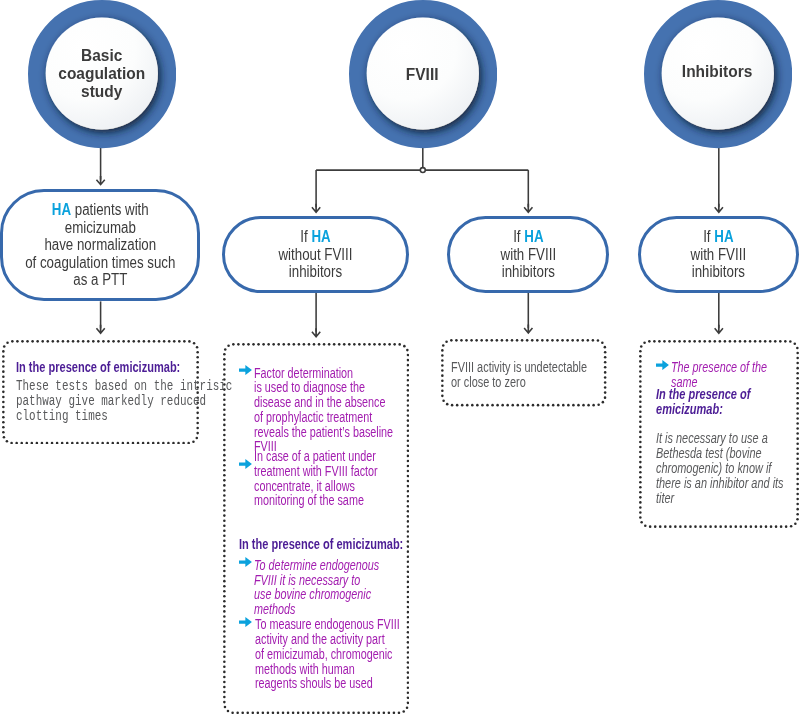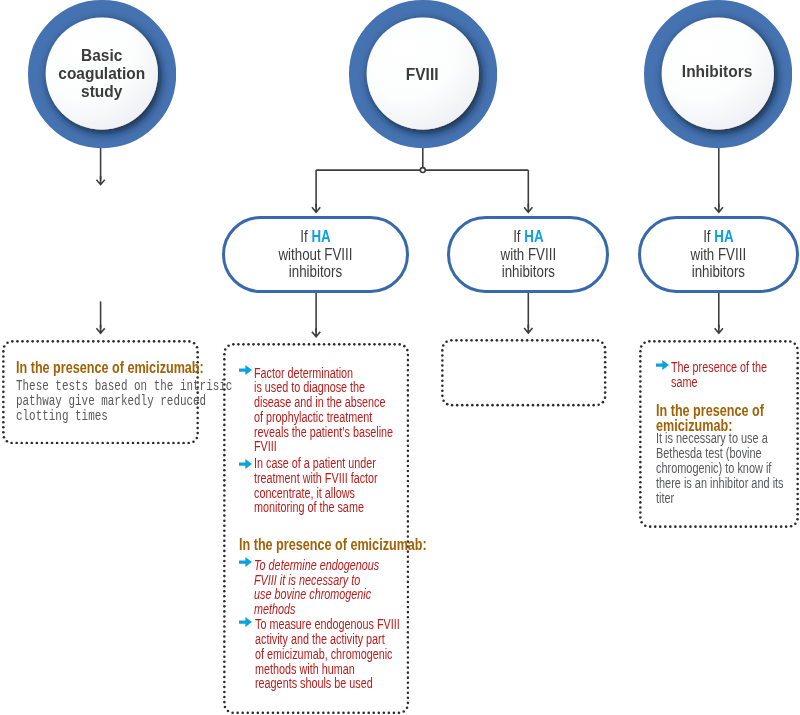--- a/index.html
+++ b/index.html
@@ -17,25 +17,25 @@
   .pill{position:absolute;box-sizing:border-box;border:3.2px solid #3769AC;
         background:#fff;display:flex;align-items:center;justify-content:center;}
   .pill-text{text-align:center;color:#3B3B3B;font-size:16px;line-height:17.5px;
         white-space:nowrap;}
   .pill-text .ln{display:block;transform:scaleX(0.832);}
   .accent{color:#0BA2DD;font-weight:bold;}
   .note{position:absolute;box-sizing:border-box;}
   .note .dots{position:absolute;left:0;top:0;}
   .note-body{position:absolute;white-space:nowrap;}
   .note-body .ln{display:block;transform-origin:left center;}
-  .nheading{color:#a16207;font-weight:bold;font-size:16px;line-height:15.6px;}
+  .nheading{color:#4c1d95;font-weight:bold;font-size:14px;line-height:15.6px;}
   .nheading .ln{transform:scaleX(0.788);}
   .npara{color:#58595B;font-size:13.8px;line-height:15.1px;}
   .npara .ln{transform:scaleX(0.792);}
-  .nbullet{color:#b91c1c;font-size:13.8px;line-height:14.75px;}
+  .nbullet{color:#a21caf;font-size:13.8px;line-height:14.75px;}
   .nbullet .ln{transform:scaleX(0.783);}
   .barrow{position:absolute;}
 </style>
 </head>
 <body>
 
 <div id="stage">
 <svg id="connectors" viewBox="0 0 800 715">
   <g stroke="#3C3C3C" stroke-width="1.56" fill="none" stroke-linecap="butt">
     <path d="M100.6 147.4 L100.6 179.6"></path>
@@ -109,20 +109,29 @@
       </radialGradient>
       <filter id="sh2" x="-40%" y="-40%" width="190%" height="190%">
         <feDropShadow dx="2.4" dy="3.2" stdDeviation="4.2" flood-color="#071A33" flood-opacity="0.92"></feDropShadow>
       </filter>
     </defs>
     <circle cx="74.10" cy="74.10" r="64.95" fill="none" stroke="#4572B0" stroke-width="18.3"></circle>
     <circle cx="73.80" cy="73.50" r="56.10" fill="url(#rg2)" filter="url(#sh2)"></circle>
   </svg>
   <div class="node-label" style="left:17.7px;top:15.4px;width:112.2px;height:112.2px;">
         <span class="ln">Inhibitors</span>
+      </div>
+</div>
+<div class="pill" style="left:0.1px;top:188.6px;width:200.1px;height:112.4px;border-radius:44.0px;">
+  <div class="pill-text">
+        <span class="ln"><span class="accent">HA</span><span> patients with</span></span>
+        <span class="ln"><span>emicizumab</span></span>
+        <span class="ln"><span>have normalization</span></span>
+        <span class="ln"><span>of coagulation times such</span></span>
+        <span class="ln"><span>as a PTT</span></span>
       </div>
 </div>
 <div class="pill" style="left:222.0px;top:215.9px;width:187.4px;height:76.9px;border-radius:38.5px;">
   <div class="pill-text">
         <span class="ln"><span>If </span><span class="accent">HA</span></span>
         <span class="ln"><span>without FVIII</span></span>
         <span class="ln"><span>inhibitors</span></span>
       </div>
 </div>
 <div class="pill" style="left:447.3px;top:215.9px;width:162.0px;height:76.9px;border-radius:38.5px;">
@@ -491,21 +500,21 @@
         <span class="ln">Factor determination</span>
         <span class="ln">is used to diagnose the</span>
         <span class="ln">disease and in the absence</span>
         <span class="ln">of prophylactic treatment</span>
         <span class="ln">reveals the patient’s baseline</span>
         <span class="ln">FVIII</span>
       </div>
   <svg class="barrow" width="13.2" height="10.2" viewBox="0 0 13.2 10.2" style="left:15.90px;top:116.20px;">
         <path d="M0 3.55 H6.35 V0.1 L12.95 5.1 L6.35 10.1 V6.65 H0 Z" fill="#0BA2DD"></path>
       </svg>
-  <div class="note-body nbullet" style="left:31.10px;top:114px;">
+  <div class="note-body nbullet" style="left:31.10px;top:107px;">
         <span class="ln">In case of a patient under</span>
         <span class="ln">treatment with FVIII factor</span>
         <span class="ln">concentrate, it allows</span>
         <span class="ln">monitoring of the same</span>
       </div>
   <div class="note-body nheading" style="left:15.90px;top:194.00px;">
         <span class="ln">In the presence of emicizumab:</span>
       </div>
   <svg class="barrow" width="13.2" height="10.2" viewBox="0 0 13.2 10.2" style="left:15.90px;top:214.20px;">
         <path d="M0 3.55 H6.35 V0.1 L12.95 5.1 L6.35 10.1 V6.65 H0 Z" fill="#0BA2DD"></path>
@@ -610,22 +619,26 @@
         <circle cx="1.35" cy="41.70" r="1.28" fill="#2B2B2B"></circle>
         <circle cx="1.35" cy="36.65" r="1.28" fill="#2B2B2B"></circle>
         <circle cx="1.35" cy="31.59" r="1.28" fill="#2B2B2B"></circle>
         <circle cx="1.35" cy="26.54" r="1.28" fill="#2B2B2B"></circle>
         <circle cx="1.35" cy="21.49" r="1.28" fill="#2B2B2B"></circle>
         <circle cx="1.35" cy="16.43" r="1.28" fill="#2B2B2B"></circle>
         <circle cx="1.35" cy="11.38" r="1.28" fill="#2B2B2B"></circle>
         <circle cx="2.24" cy="6.46" r="1.28" fill="#2B2B2B"></circle>
         <circle cx="5.56" cy="2.73" r="1.28" fill="#2B2B2B"></circle>
       </svg>
-</div>
-<div class="note" style="left:638.7px;top:339.5px;width:160.0px;height:188.0px;">
+  <div class="note-body npara" style="left:10.00px;top:21.10px;">
+        <span class="ln">FVIII activity is undetectable</span>
+        <span class="ln">or close to zero</span>
+      </div>
+</div>
+<div class="note" style="left:638.7px;top:339.5px;width:160.0px;height:188.0px;font-style:italic;">
   <svg class="dots" width="160.0" height="188.0" viewBox="0 0 160.0 188.0">
         <circle cx="10.35" cy="1.35" r="1.28" fill="#2B2B2B"></circle>
         <circle cx="15.39" cy="1.35" r="1.28" fill="#2B2B2B"></circle>
         <circle cx="20.42" cy="1.35" r="1.28" fill="#2B2B2B"></circle>
         <circle cx="25.46" cy="1.35" r="1.28" fill="#2B2B2B"></circle>
         <circle cx="30.49" cy="1.35" r="1.28" fill="#2B2B2B"></circle>
         <circle cx="35.53" cy="1.35" r="1.28" fill="#2B2B2B"></circle>
         <circle cx="40.56" cy="1.35" r="1.28" fill="#2B2B2B"></circle>
         <circle cx="45.60" cy="1.35" r="1.28" fill="#2B2B2B"></circle>
         <circle cx="50.64" cy="1.35" r="1.28" fill="#2B2B2B"></circle>
@@ -754,21 +767,21 @@
         <circle cx="2.25" cy="6.42" r="1.28" fill="#2B2B2B"></circle>
         <circle cx="5.57" cy="2.72" r="1.28" fill="#2B2B2B"></circle>
       </svg>
   <svg class="barrow" width="13.2" height="10.2" viewBox="0 0 13.2 10.2" style="left:16.90px;top:20.00px;">
         <path d="M0 3.55 H6.35 V0.1 L12.95 5.1 L6.35 10.1 V6.65 H0 Z" fill="#0BA2DD"></path>
       </svg>
   <div class="note-body nbullet" style="left:32.10px;top:21.60px;">
         <span class="ln">The presence of the</span>
         <span class="ln">same</span>
       </div>
-  <div class="note-body nheading" style="left:16.90px;top:63px;">
+  <div class="note-body nheading" style="left:16.90px;top:47px;">
         <span class="ln">In the presence of</span>
         <span class="ln">emicizumab:</span>
       </div>
   <div class="note-body npara" style="left:16.90px;top:91.30px;">
         <span class="ln">It is necessary to use a</span>
         <span class="ln">Bethesda test (bovine</span>
         <span class="ln">chromogenic) to know if</span>
         <span class="ln">there is an inhibitor and its</span>
         <span class="ln">titer</span>
       </div>

